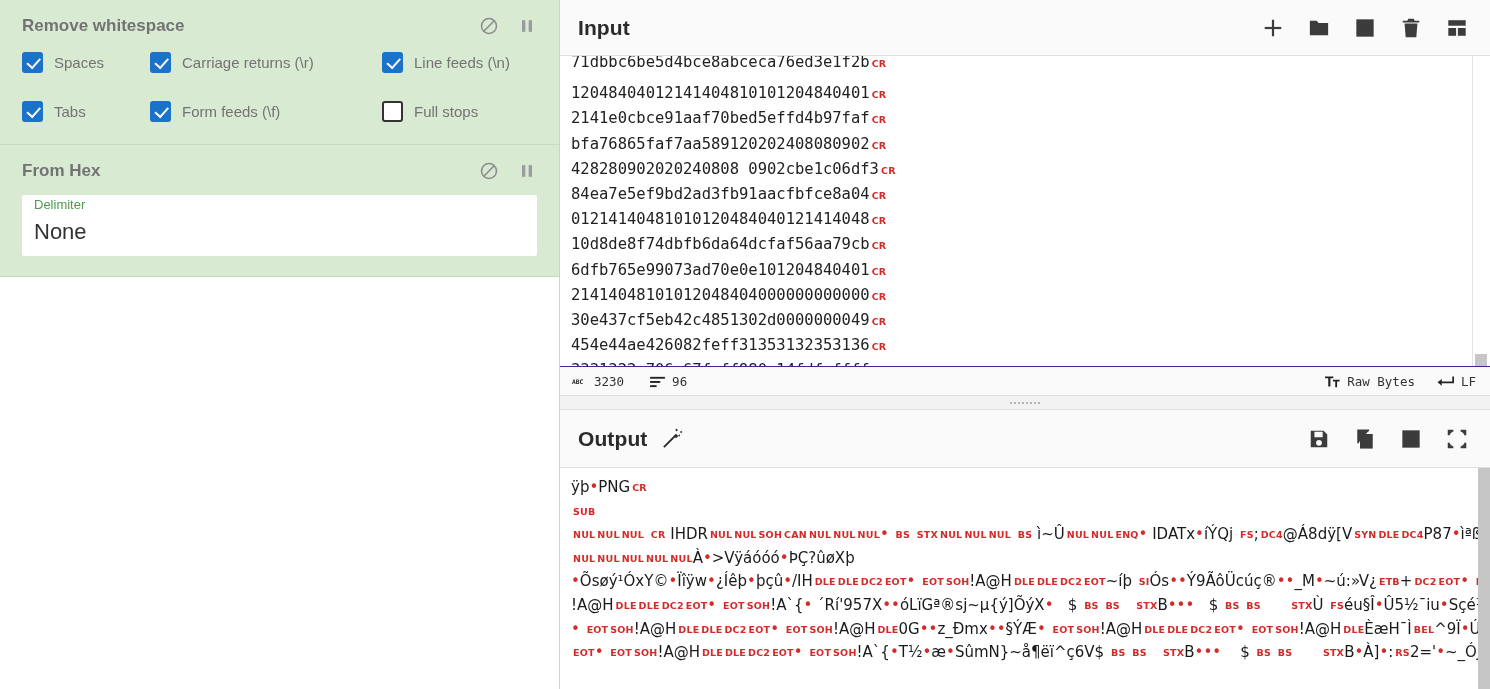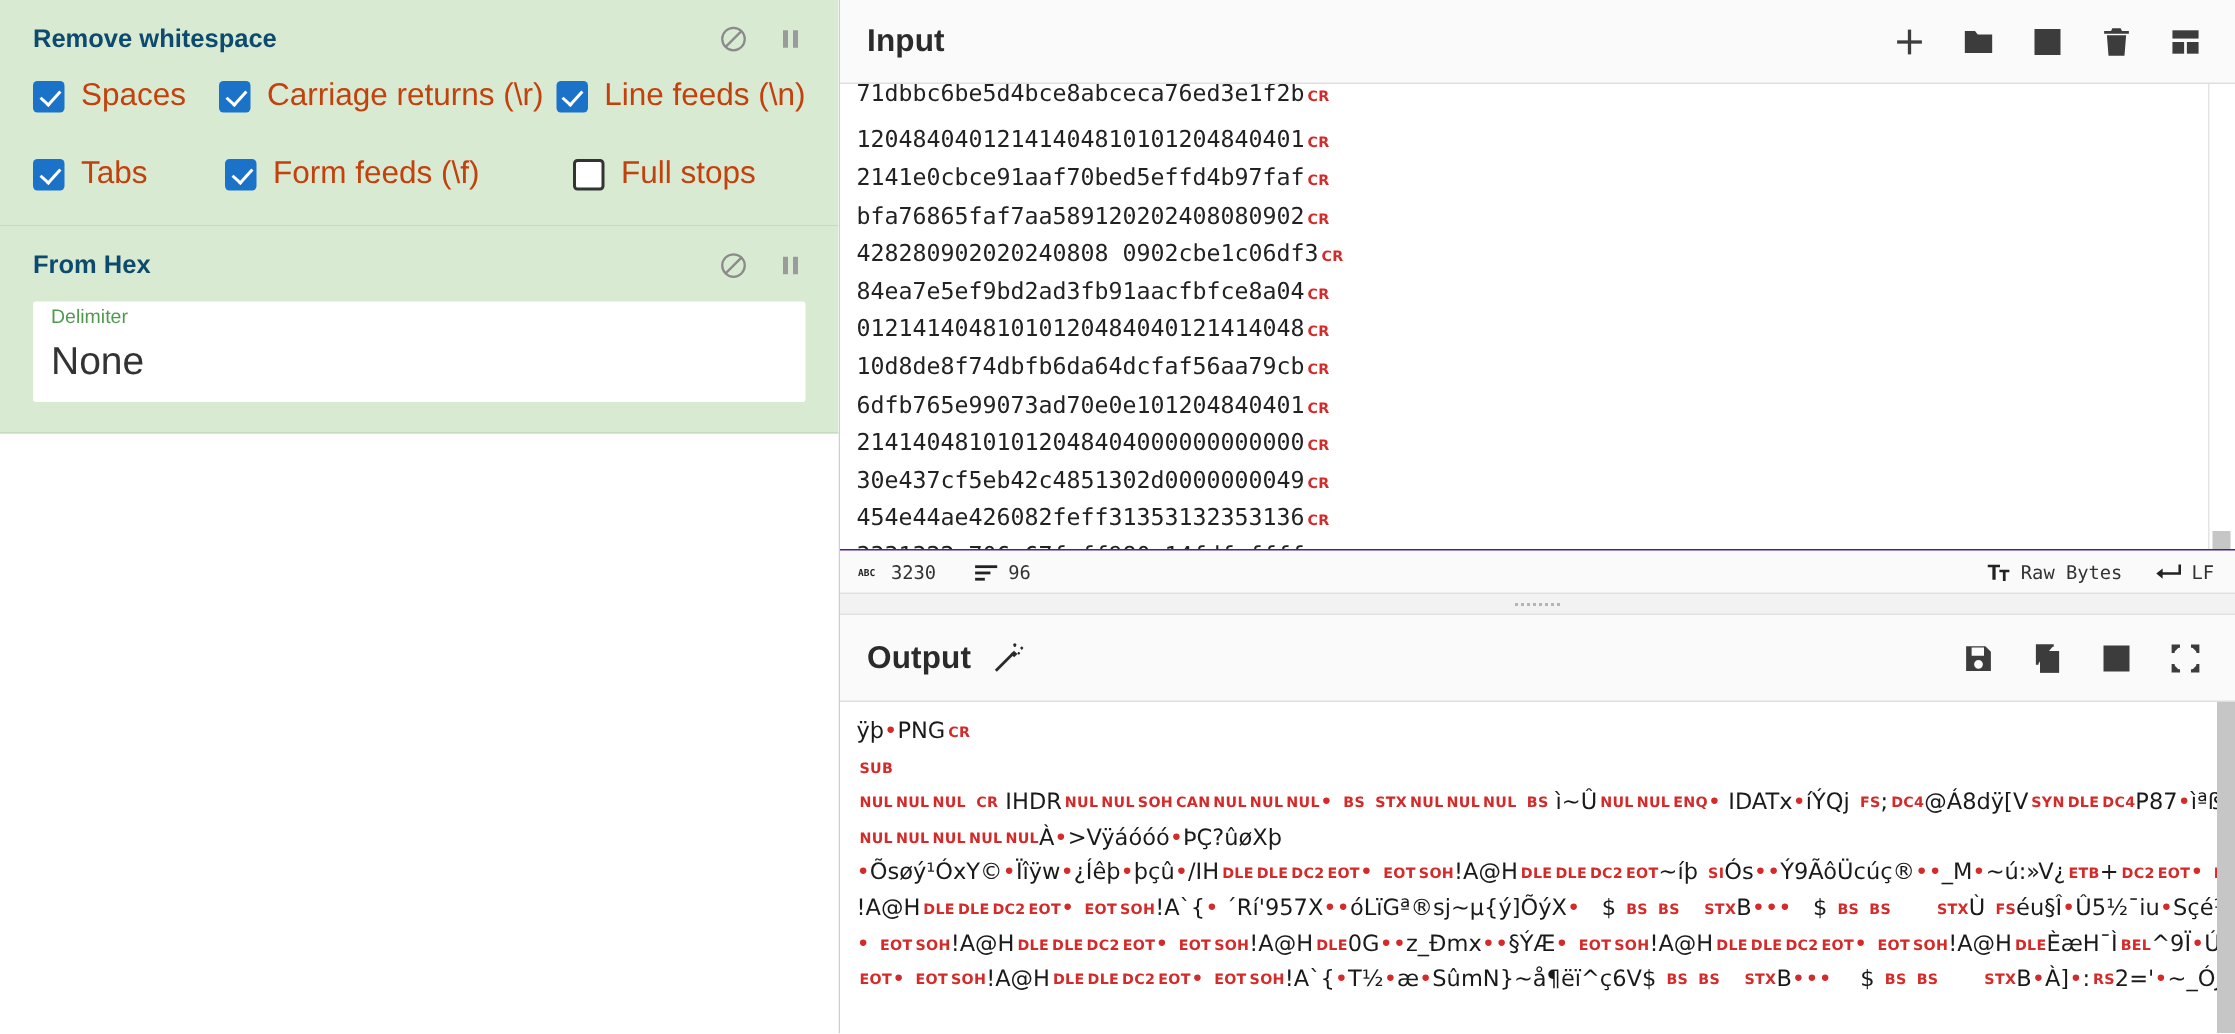--- a/index.html
+++ b/index.html
@@ -38,21 +38,21 @@
   .op {
     background: #d9ead3;
     border-bottom: 1px solid #c6dbbd;
     padding: 0 0 0 0;
   }
   .op-head {
     display: flex; align-items: center;
     padding: 16px 22px 14px 22px;
   }
   .op-title {
-    font-size: 17px; font-weight: bold; color: #0c4a6e;
+    font-size: 17px; font-weight: bold; color: #737373;
   }
   .op-icons { margin-left: auto; display: flex; align-items: center; gap: 18px; }
   .op-icon { width: 20px; height: 20px; color: #8a8a8a; cursor: pointer; }
   .op-icon svg { display: block; width: 100%; height: 100%; }
 
   .op-args { padding: 2px 22px 22px 22px; }
   .checkrow { display: flex; }
   .checkrow + .checkrow { margin-top: 28px; }
   .checkcell { display: flex; align-items: center; }
   .checkcell.c0 { width: 128px; }
@@ -65,30 +65,30 @@
     cursor: pointer;
   }
   .cbox.on { background: #1a73c8; }
   .cbox.off { background: #fff; border: 2px solid #333; }
   .cbox.on::after {
     content: ""; display: block;
     width: 6px; height: 11px;
     border: solid #fff; border-width: 0 2.6px 2.6px 0;
     transform: rotate(42deg) translate(0px, -1px);
   }
-  .clabel { font-size: 21px; color: #c2410c; white-space: nowrap; cursor: pointer; }
+  .clabel { font-size: 15px; color: #737373; white-space: nowrap; cursor: pointer; }
 
   .arg-field {
     background: #fff;
     border-radius: 2px;
     margin: 0 22px 20px 22px;
     padding: 0 12px 9px 12px;
   }
   .arg-label { font-size: 13px; color: #4f9a4f; line-height: 1.5; }
-  .arg-value { font-size: 26px; color: #333; line-height: 1.45; margin-top: 1px; }
+  .arg-value { font-size: 22px; color: #333; line-height: 1.45; margin-top: 1px; }
 
   
   .right-col {
     width: 930px; height: 689px;
     display: flex; flex-direction: column;
     background: #fff;
   }
 
   
   .input-pane { height: 396px; display: flex; flex-direction: column; position: relative; }

